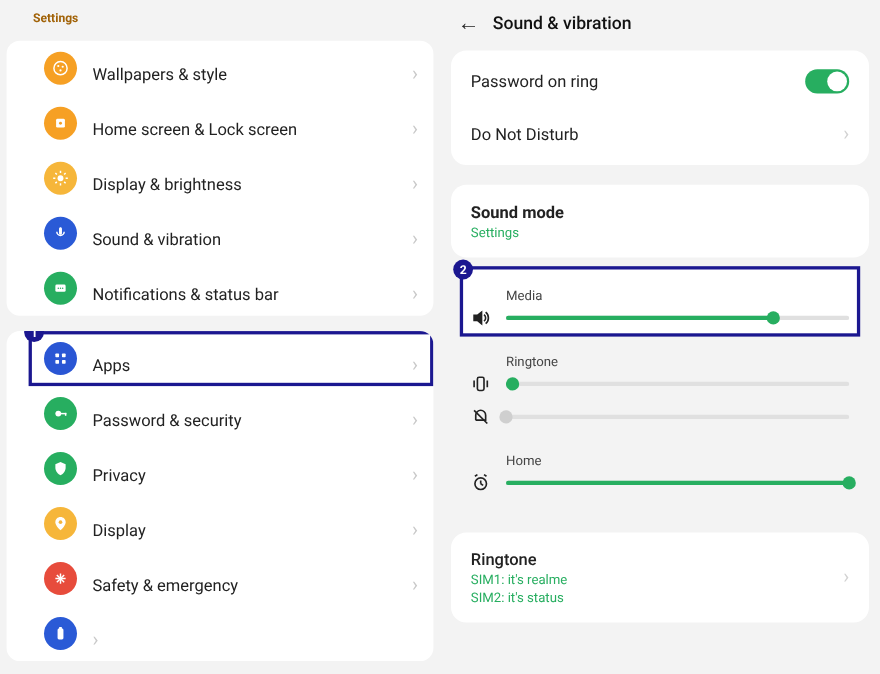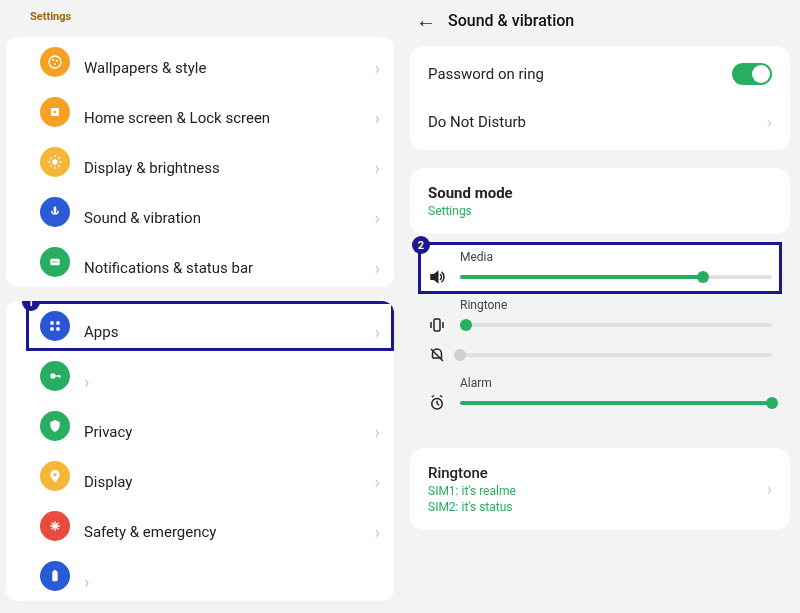--- a/index.html
+++ b/index.html
@@ -167,20 +167,21 @@
     outline-offset: -1px;
     background: #fff;
     border-radius: 0;
     position: relative;
   }
   .slider-label {
     font-size: 12px;
     color: #444;
     margin-left: 32px;
     margin-bottom: 4px;
+    margin-top: 12px;
   }
   .slider-row {
     display: flex;
     align-items: center;
   }
   .slider-row .sicon {
     width: 24px;
     text-align: center;
     color: #222;
     font-size: 16px;
@@ -297,20 +298,21 @@
       <span class="chev">›</span>
     </div>
     <div class="row">
       <span class="icon-wrap ic-green2">
         <svg width="16" height="16" viewBox="0 0 24 24" fill="#fff">
             <circle cx="9" cy="12" r="4"></circle>
             <rect x="12" y="11" width="8" height="2"></rect>
             <rect x="18" y="11" width="2" height="4"></rect>
           </svg>
       </span>
+      <span class="label">Password &amp; security</span>
       <span class="chev">›</span>
     </div>
     <div class="row">
       <span class="icon-wrap ic-green3">
         <svg width="16" height="16" viewBox="0 0 24 24" fill="#fff">
             <path d="M12 3 L19 6 V11 C19 16 15 20 12 21 C9 20 5 16 5 11 V6 Z"></path>
           </svg>
       </span>
       <span class="label">Privacy</span>
       <span class="chev">›</span>
@@ -425,21 +427,21 @@
               <line x1="4" y1="4" x2="20" y2="20"></line>
             </svg>
         </span>
         <div class="track">
           <div class="knob" style="left:0%;background:#cfcfcf"></div>
         </div>
       </div>
     </div>
 
     <div class="slider-block">
-      <div class="slider-label">Alarm</div>
+      <div class="slider-label">Home</div>
       <div class="slider-row">
         <span class="sicon">
           <svg width="18" height="18" viewBox="0 0 24 24" fill="none" stroke="#222" stroke-width="2">
               <circle cx="12" cy="13" r="7"></circle>
               <line x1="12" y1="13" x2="12" y2="9"></line>
               <line x1="12" y1="13" x2="15" y2="15"></line>
               <line x1="5" y1="4" x2="8" y2="2"></line>
               <line x1="19" y1="4" x2="16" y2="2"></line>
             </svg>
         </span>

